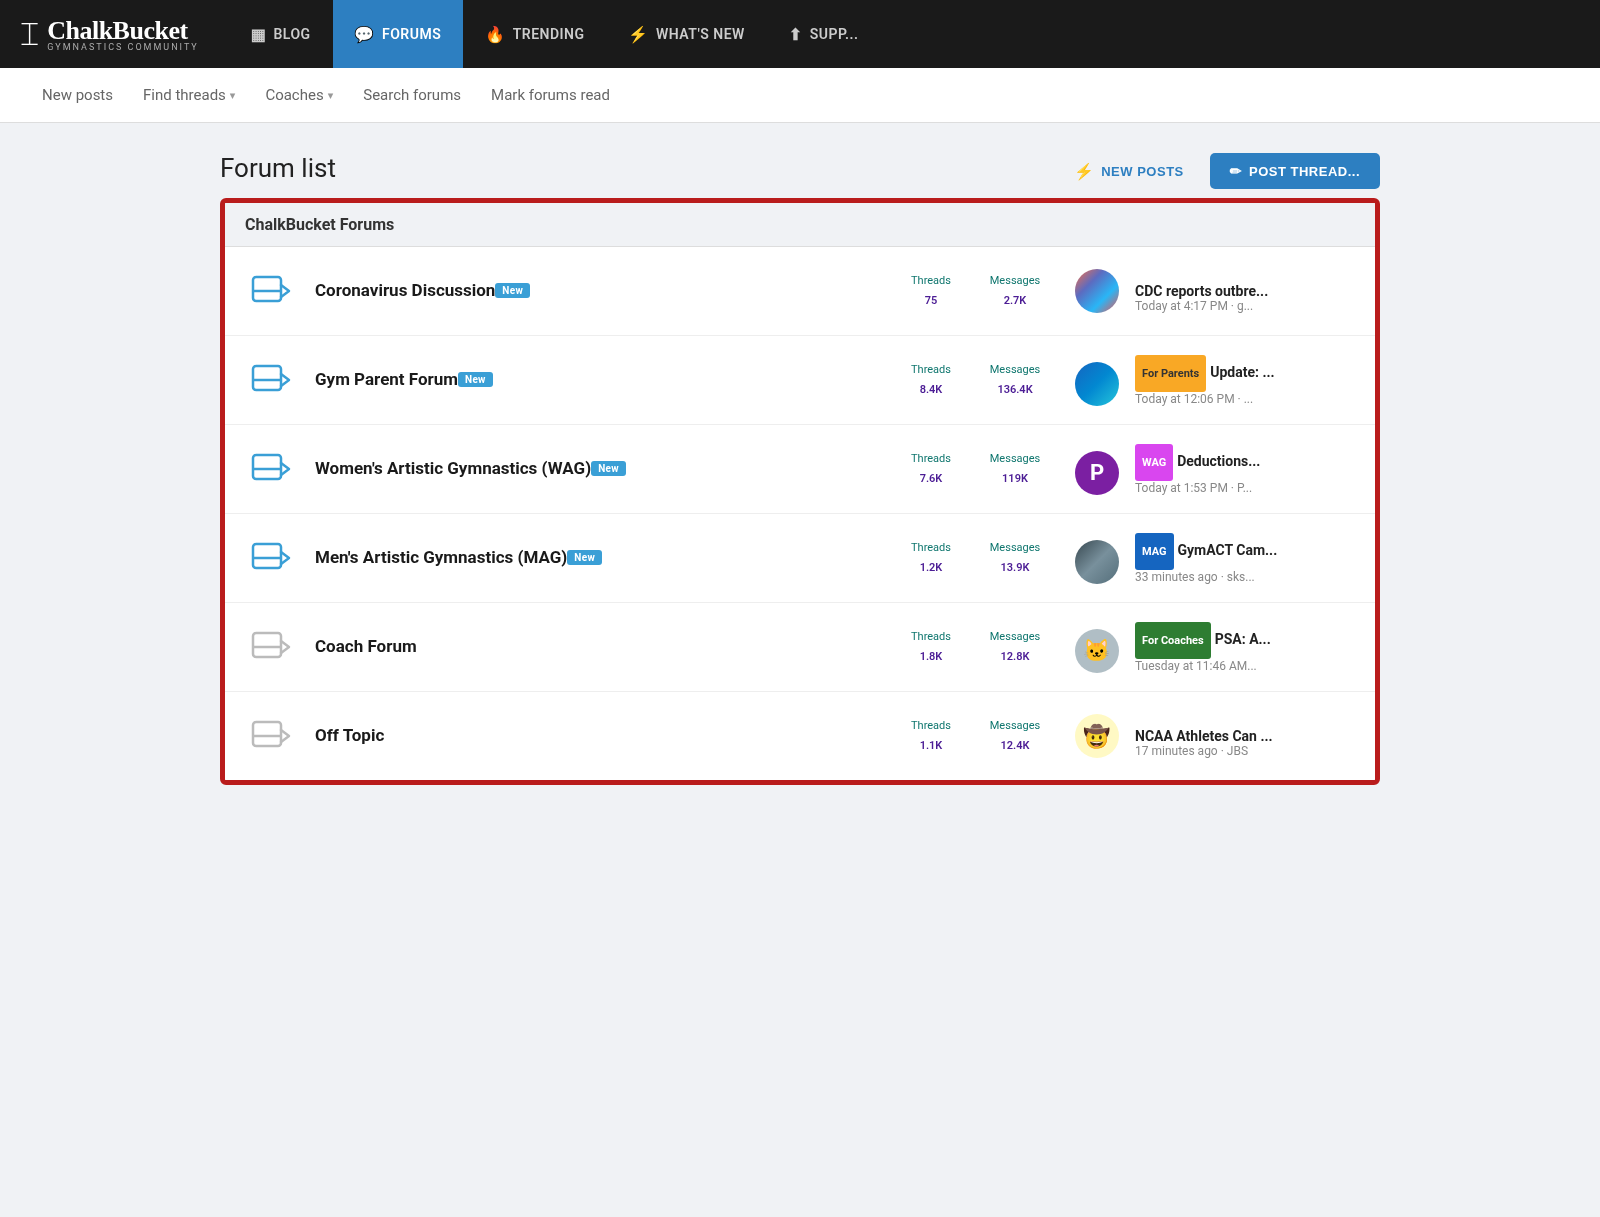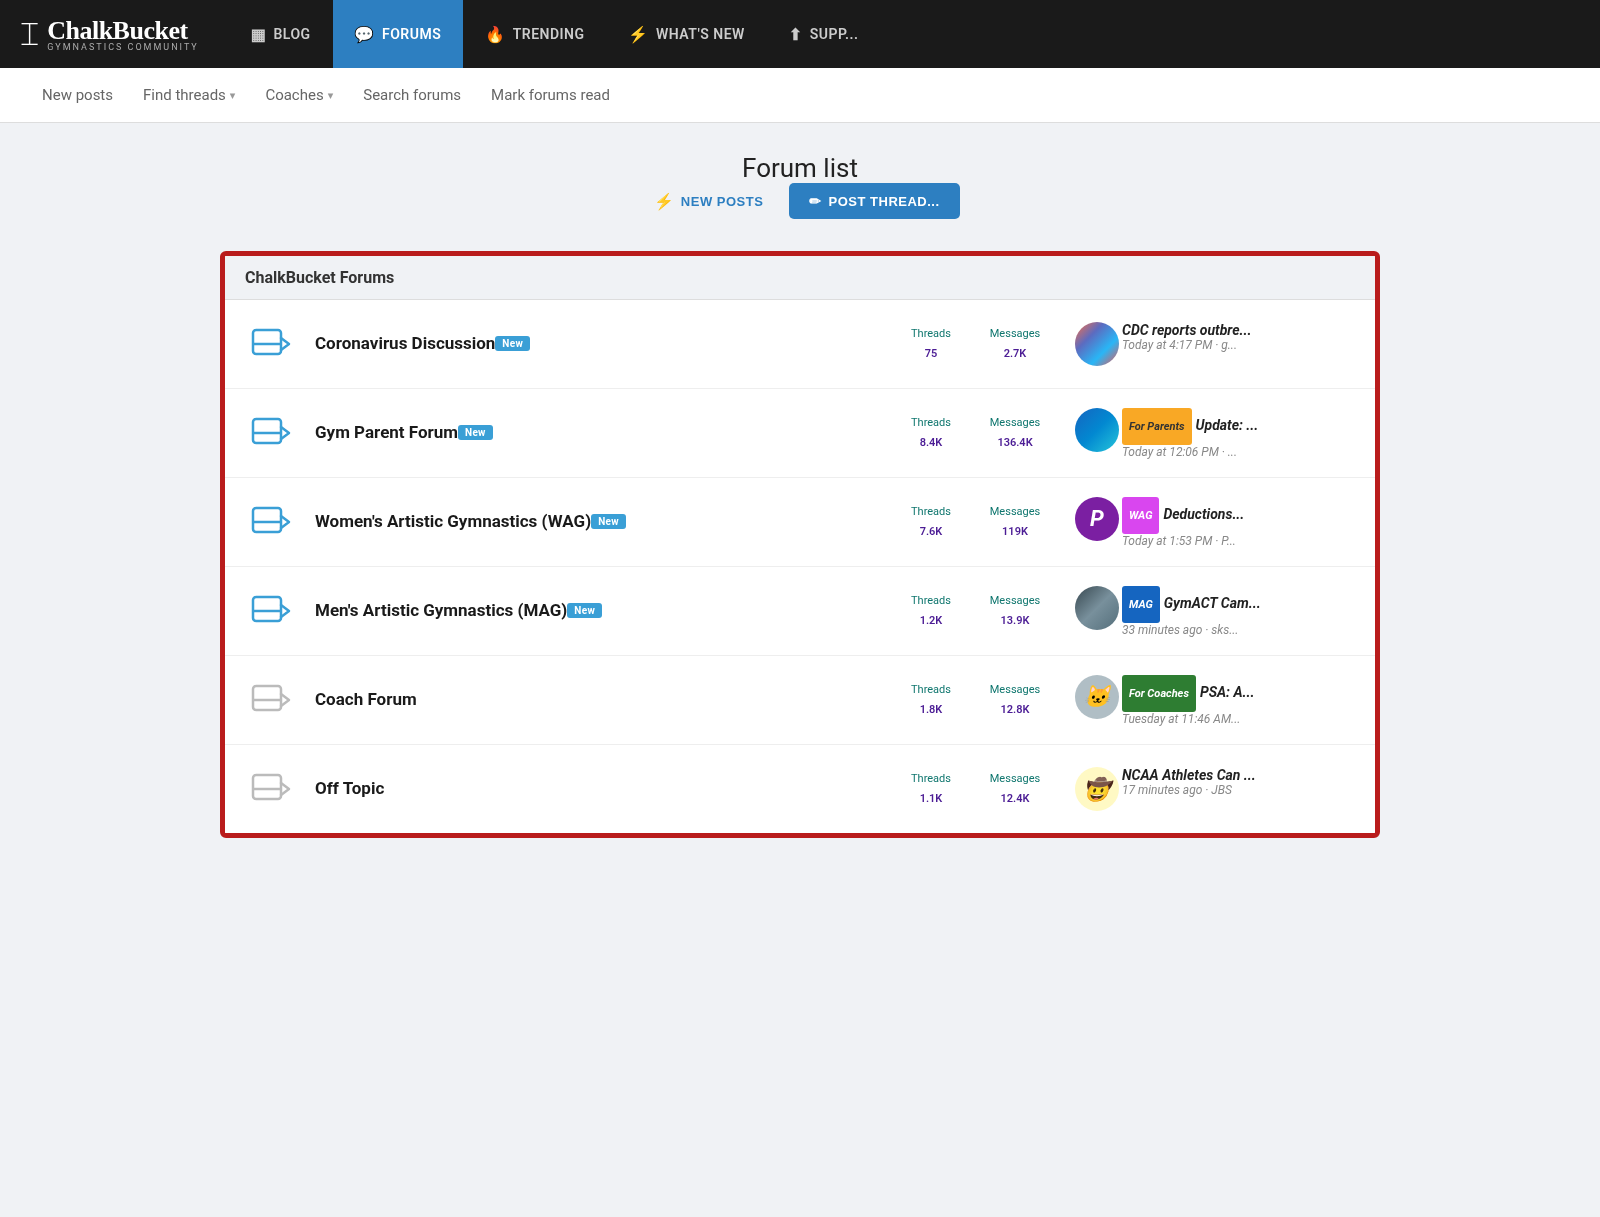--- a/index.html
+++ b/index.html
@@ -93,24 +93,22 @@
     
     .main-content {
       max-width: 1200px;
       margin: 0 auto;
       padding: 30px 20px;
     }
 
     
     .page-header {
       display: flex;
-      align-items: center;
       justify-content: space-between;
-      margin-bottom: 32px;
-      flex-direction: column;
+      margin-bottom: 9px;
     }
     .page-title {
       font-size: 26px;
       font-weight: 400;
       color: #222;
     }
     .header-actions {
       display: flex;
       gap: 12px;
       align-items: center;
@@ -236,25 +234,24 @@
     }
     .stat-value {
       font-size: 11px;
       font-weight: 600;
       color: #4c1d95;
       text-align: right;
     }
 
     .forum-latest {
       display: flex;
-      align-items: flex-start;
-      gap: 3px;
+      align-items: flex-end;
+      gap: 16px;
       min-width: 280px;
       max-width: 340px;
-      font-style: italic;
     }
     .latest-avatar {
       width: 44px;
       height: 44px;
       border-radius: 50%;
       flex-shrink: 0;
       overflow: hidden;
       background: #ddd;
       display: flex;
       align-items: center;

